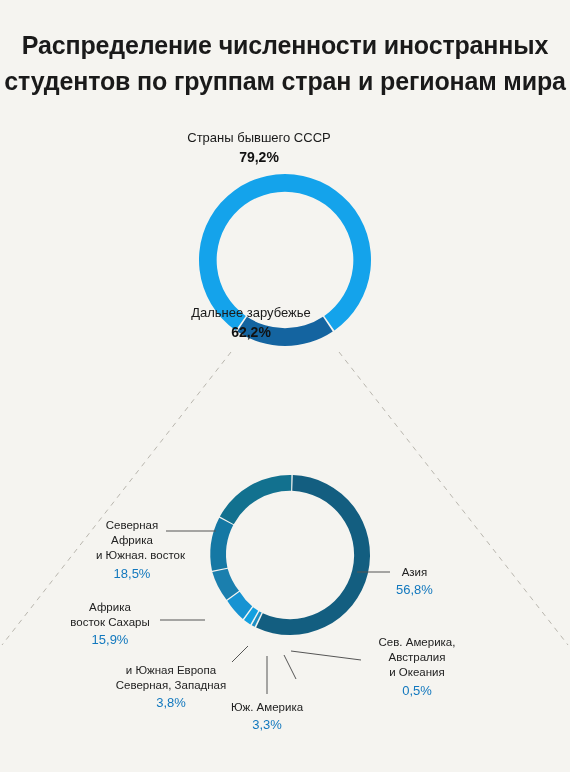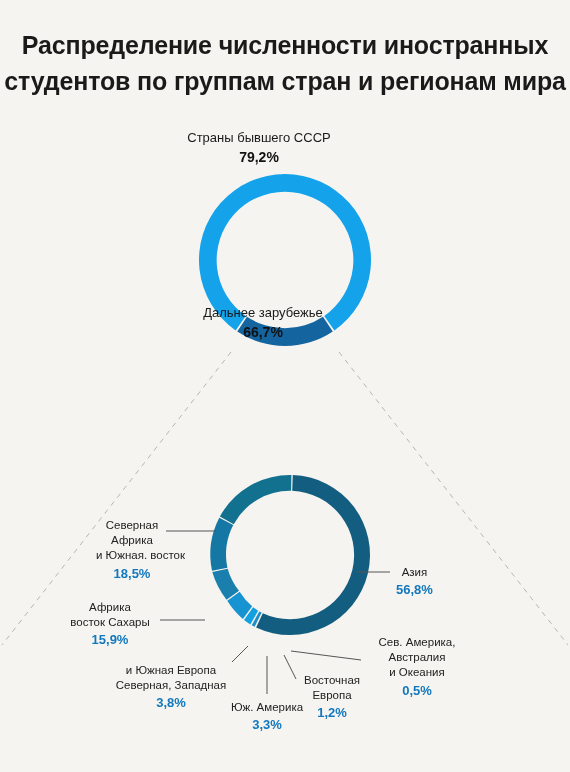--- a/index.html
+++ b/index.html
@@ -41,21 +41,21 @@
     position: absolute;
     font-size: 11.5px;
     color: #222222;
     line-height: 1.32;
     white-space: nowrap;
   }
   .lbl .ln { display: block; }
   .lbl .pct {
     display: block;
     color: #1278be;
-    font-weight: bold;
+    font-weight: normal;
     font-size: 13px;
     margin-top: 1px;
   }
   .lbl.ctr { text-align: center; }
   .lbl.lf  { text-align: center; }
 
   
   .toplbl {
     position: absolute;
     text-align: center;
@@ -105,23 +105,23 @@
                A 68.35 68.35 0 0 0 37.97 56.80
                Z"></path>
     </g>
   </svg>
 
   <div class="toplbl" style="left:0; top:130px; width:518px;">
     <span>Страны бывшего СССР</span>
     <span class="pctbig">79,2%</span>
   </div>
 
-  <div class="toplbl" style="left:13px; top:305px; width:500px;">
+  <div class="toplbl" style="left:1px; top:305px; width:500px;">
     <span>Дальнее зарубежье</span>
-    <span class="pctbig">66,7%</span>
+    <span class="pctbig">62,2%</span>
   </div>
 
   <svg width="220" height="220" viewBox="0 0 220 220" style="position:absolute; left:180px; top:445px;">
     <g transform="translate(110,110)">
 
       <path fill="#135e80" d="M 2.79 -79.95
                A 80 80 0 1 1 -33.88 72.47
                L -27.20 58.19
                A 64.2 64.2 0 1 0 2.24 -64.16
                Z"></path>
@@ -196,25 +196,20 @@
     <span class="ln">и Южная Европа</span>
     <span class="ln">Северная, Западная</span>
     <span class="pct">3,8%</span>
   </div>
 
   <div class="lbl ctr" style="left:216px; top:700px; width:102px;">
     <span class="ln">Юж. Америка</span>
     <span class="pct">3,3%</span>
   </div>
 
-  <div class="lbl ctr" style="left:296px; top:673px; width:72px;">
-    <span class="ln">Восточная</span>
-    <span class="ln">Европа</span>
-    <span class="pct">1,2%</span>
-  </div>
 
   <div class="lbl ctr" style="left:364px; top:635px; width:106px;">
     <span class="ln">Сев. Америка,</span>
     <span class="ln">Австралия</span>
     <span class="ln">и Океания</span>
     <span class="pct">0,5%</span>
   </div>
 
 </div>
 

